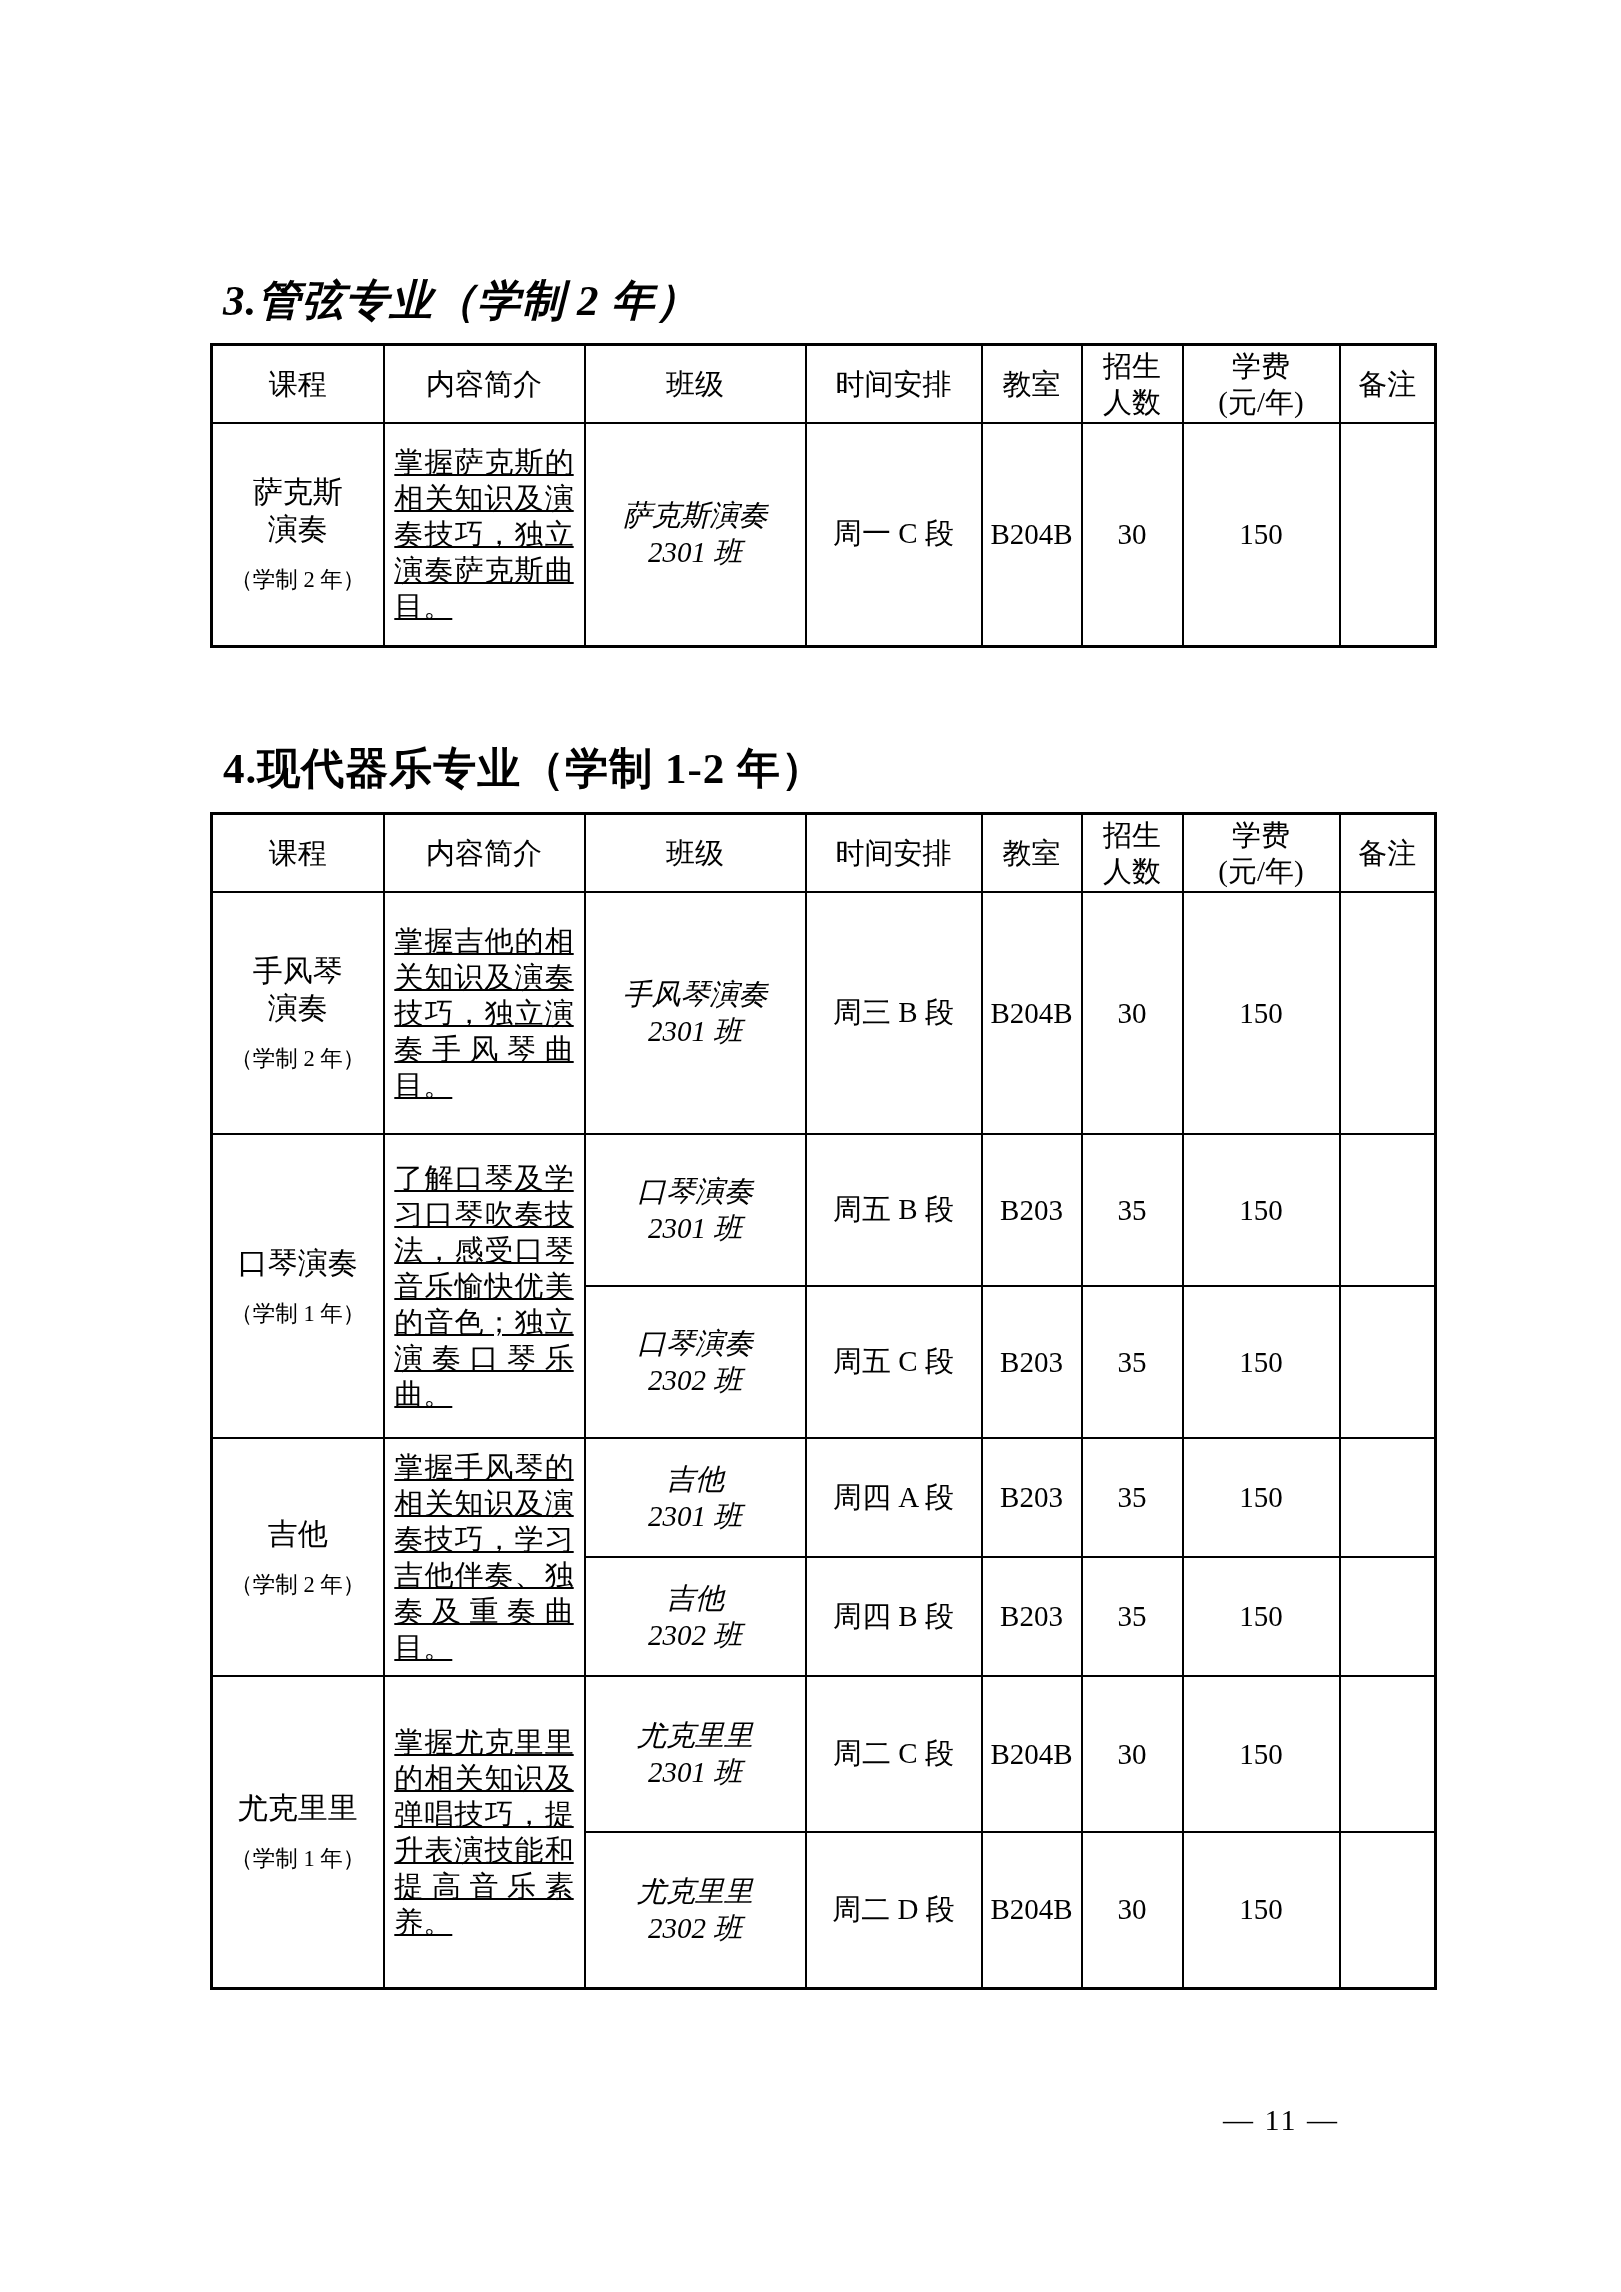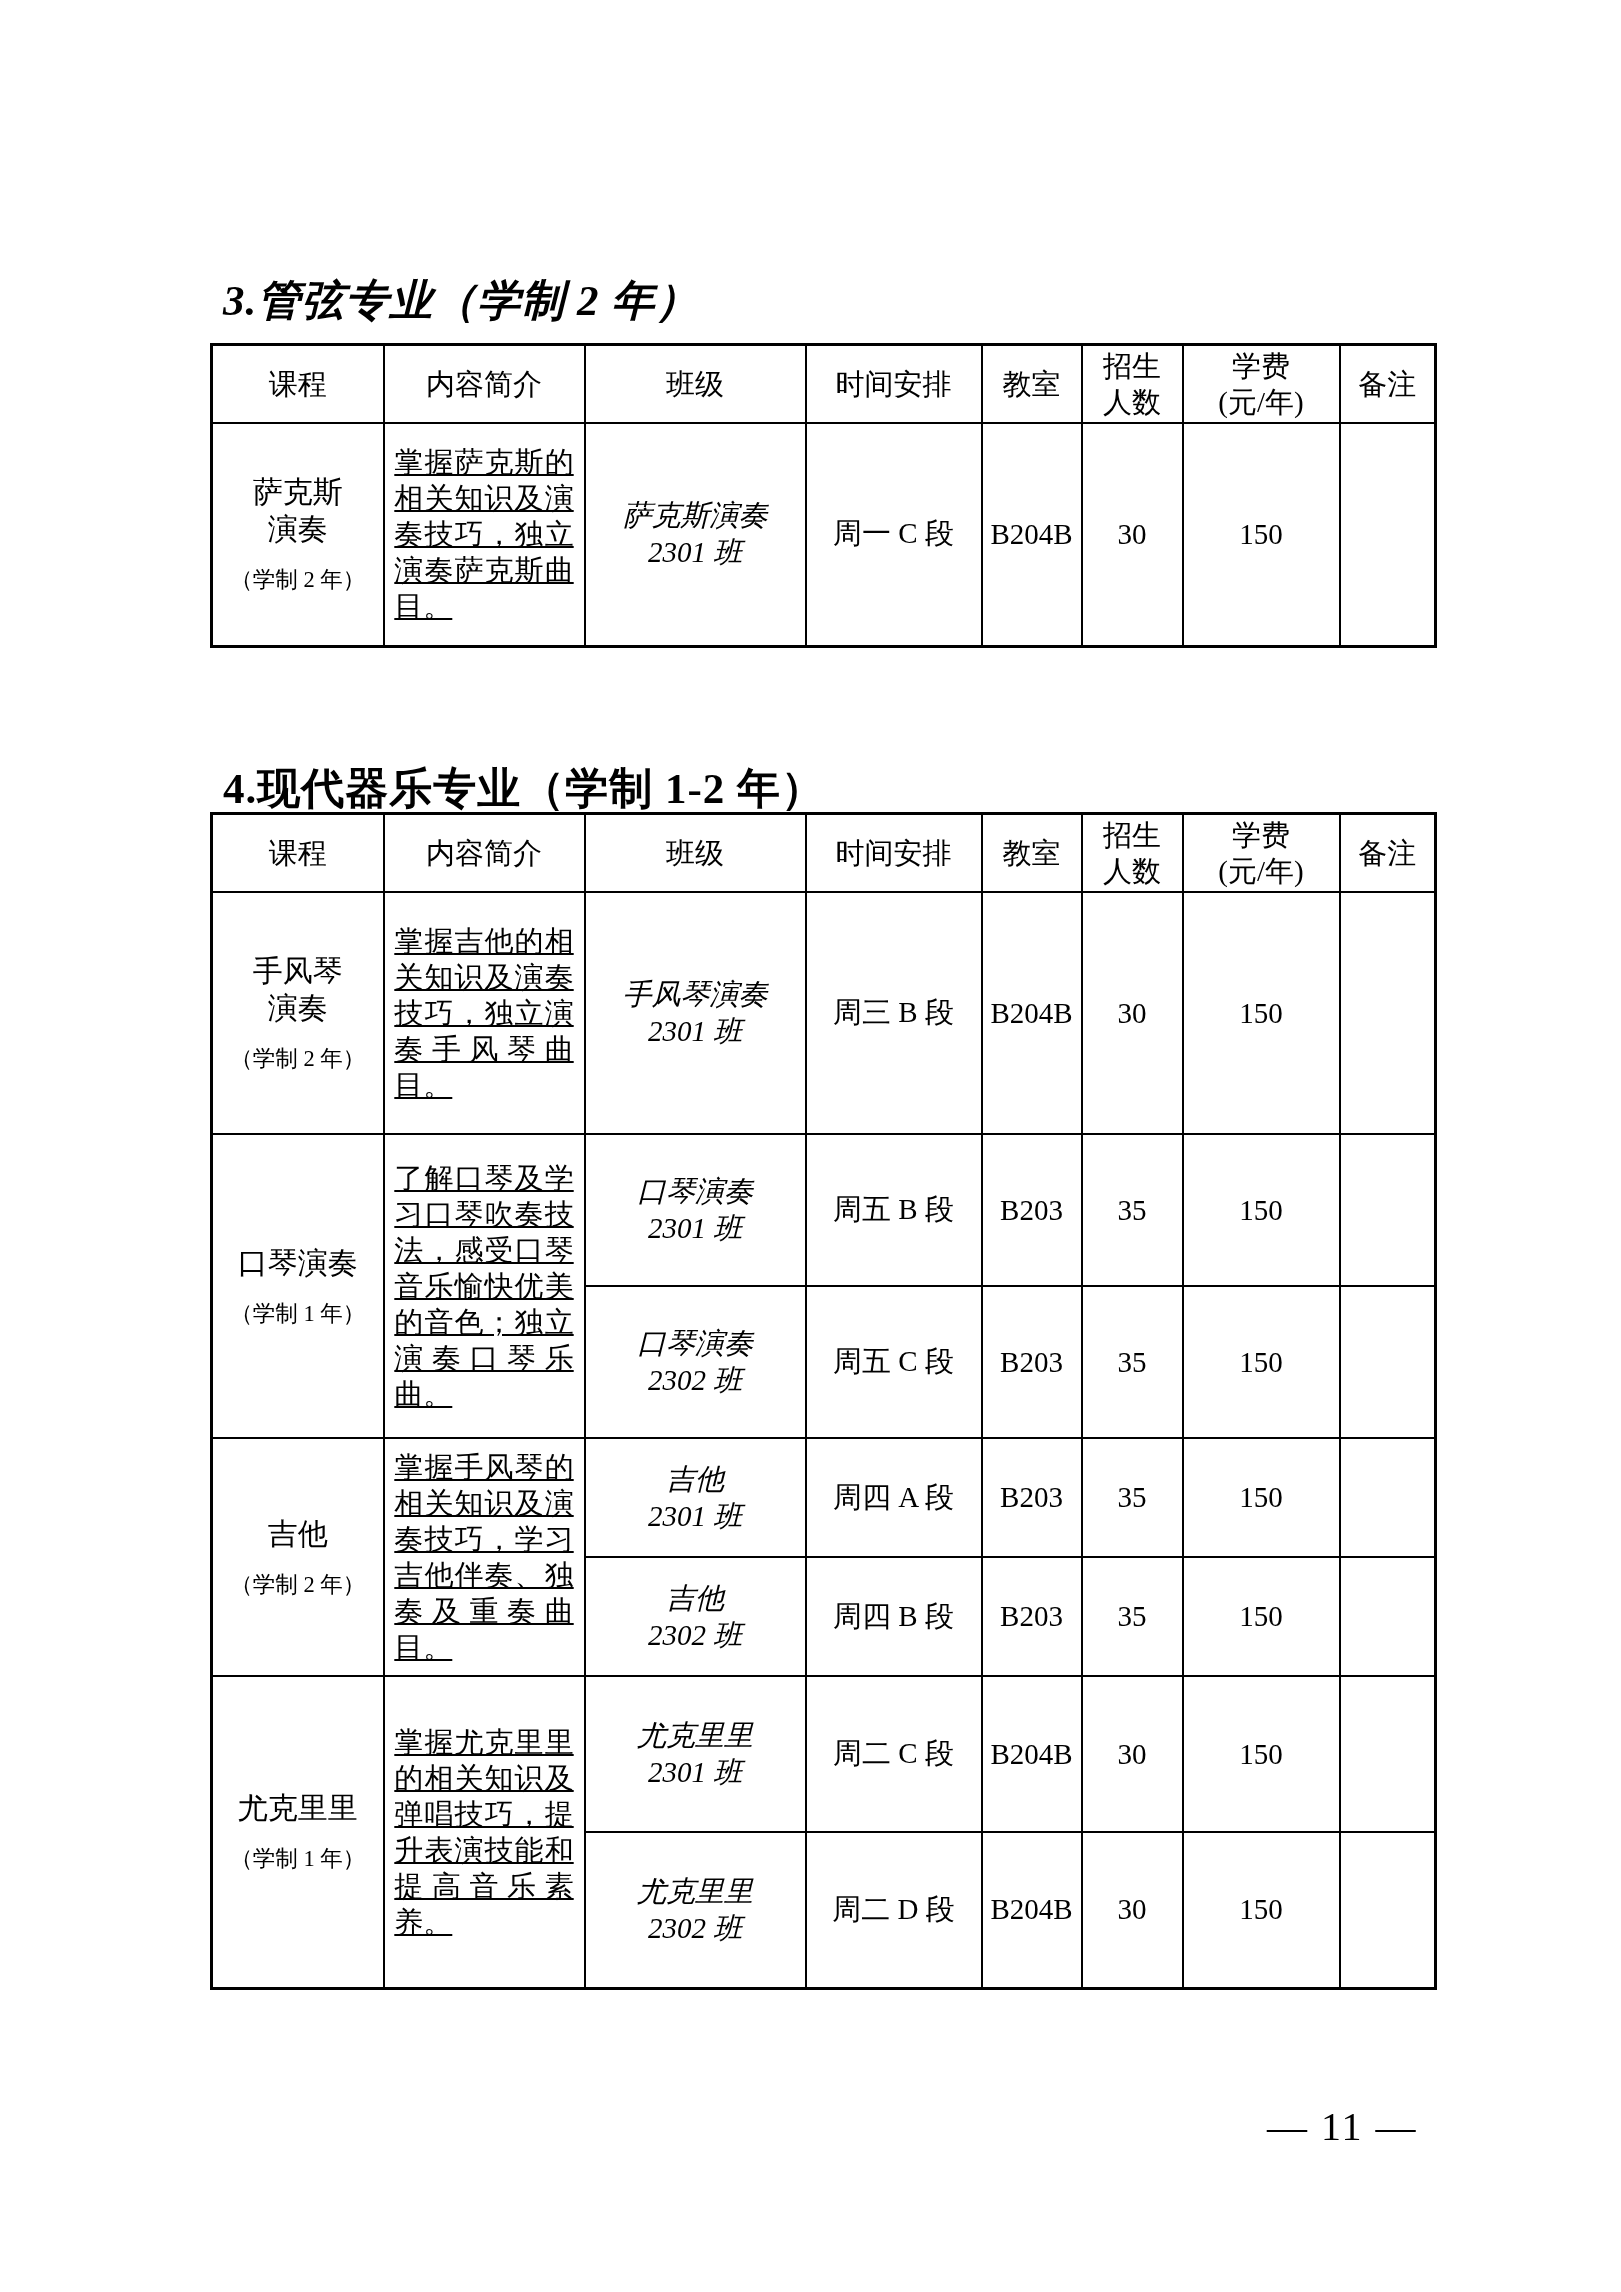--- a/index.html
+++ b/index.html
@@ -16,21 +16,21 @@
   }
   .section-title {
     position: absolute;
     left: 223px;
     font-size: 43px;
     font-weight: bold;
     letter-spacing: 1px;
     white-space: nowrap;
   }
   #title-1 { top: 272px; font-style: italic; }
-  #title-2 { top: 760px; text-align: center; }
+  #title-2 { top: 740px; text-align: center; }
 
   table.course-table {
     position: absolute;
     left: 210px;
     width: 1223px;
     border-collapse: collapse;
     table-layout: fixed;
     border: 3.9px solid #000;
   }
   #table-1 { top: 343px; }
@@ -82,24 +82,23 @@
   col.c-time   { width: 176px; }
   col.c-room   { width: 100px; }
   col.c-enroll { width: 101px; }
   col.c-fee    { width: 157px; }
   col.c-note   { width: 96px;  }
 
   .page-number {
     position: absolute;
     left: 1223px;
     top: 2103px;
-    font-size: 40px;
+    font-size: 30px;
     letter-spacing: 2px;
     white-space: nowrap;
-    margin-left: 44px;
   }
 </style>
 </head>
 <body>
 
 <div id="title-1" class="section-title">3.管弦专业（学制 2 年）</div>
 
 <table id="table-1" class="course-table">
   <colgroup>
     <col class="c-course">

